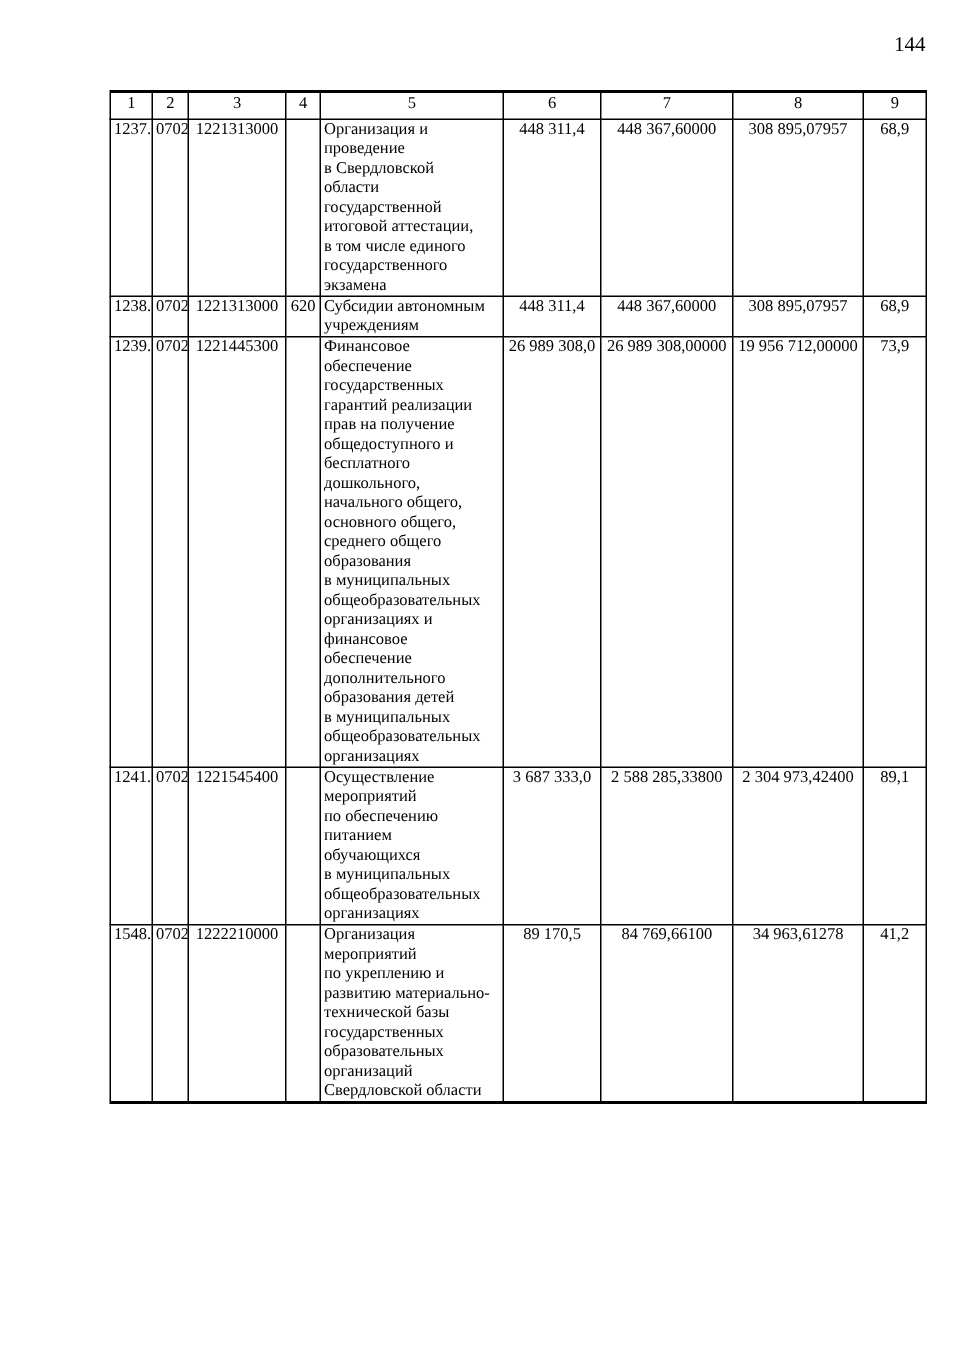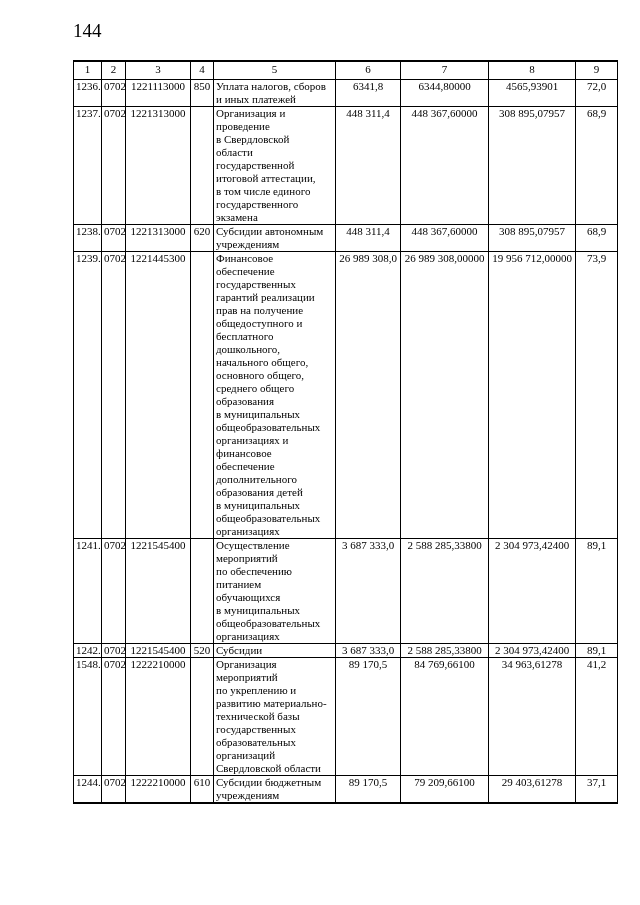--- a/index.html
+++ b/index.html
@@ -12,22 +12,22 @@
     height: 905px;
     position: relative;
     font-family: "Liberation Serif", "DejaVu Serif", serif;
     color: #000000;
   }
   .page-number {
     position: absolute;
     top: 22px;
     left: 73px;
     width: 544px;
-    text-align: left;
-    font-size: 19px;
+    text-align: right;
+    font-size: 14px;
     line-height: 17px;
   }
   table.budget {
     position: absolute;
     top: 60px;
     left: 73px;
     width: 544px;
     border-collapse: collapse;
     table-layout: fixed;
     border-top: 2px solid #000;
@@ -78,32 +78,20 @@
         <th>3</th>
         <th>4</th>
         <th>5</th>
         <th>6</th>
         <th>7</th>
         <th>8</th>
         <th>9</th>
       </tr>
   </thead>
   <tbody>
-      <tr>
-        <td class="c1">1236.</td>
-        <td class="c2">0702</td>
-        <td class="c3">1221113000</td>
-        <td class="c4">850</td>
-        <td class="c5">Уплата налогов, сборов
-и иных платежей</td>
-        <td class="c6">6341,8</td>
-        <td class="c7">6344,80000</td>
-        <td class="c8">4565,93901</td>
-        <td class="c9">72,0</td>
-      </tr>
       <tr>
         <td class="c1">1237.</td>
         <td class="c2">0702</td>
         <td class="c3">1221313000</td>
         <td class="c4"></td>
         <td class="c5">Организация и
 проведение
 в Свердловской
 области
 государственной
@@ -172,55 +160,32 @@
 обучающихся
 в муниципальных
 общеобразовательных
 организациях</td>
         <td class="c6">3 687 333,0</td>
         <td class="c7">2 588 285,33800</td>
         <td class="c8">2 304 973,42400</td>
         <td class="c9">89,1</td>
       </tr>
       <tr>
-        <td class="c1">1242.</td>
-        <td class="c2">0702</td>
-        <td class="c3">1221545400</td>
-        <td class="c4">520</td>
-        <td class="c5">Субсидии</td>
-        <td class="c6">3 687 333,0</td>
-        <td class="c7">2 588 285,33800</td>
-        <td class="c8">2 304 973,42400</td>
-        <td class="c9">89,1</td>
-      </tr>
-      <tr>
         <td class="c1">1548.</td>
         <td class="c2">0702</td>
         <td class="c3">1222210000</td>
         <td class="c4"></td>
         <td class="c5">Организация
 мероприятий
 по укреплению и
 развитию материально-
 технической базы
 государственных
 образовательных
 организаций
 Свердловской области</td>
         <td class="c6">89 170,5</td>
         <td class="c7">84 769,66100</td>
         <td class="c8">34 963,61278</td>
         <td class="c9">41,2</td>
       </tr>
-      <tr>
-        <td class="c1">1244.</td>
-        <td class="c2">0702</td>
-        <td class="c3">1222210000</td>
-        <td class="c4">610</td>
-        <td class="c5">Субсидии бюджетным
-учреждениям</td>
-        <td class="c6">89 170,5</td>
-        <td class="c7">79 209,66100</td>
-        <td class="c8">29 403,61278</td>
-        <td class="c9">37,1</td>
-      </tr>
     </tbody>
 </table>
 
 </body></html>

